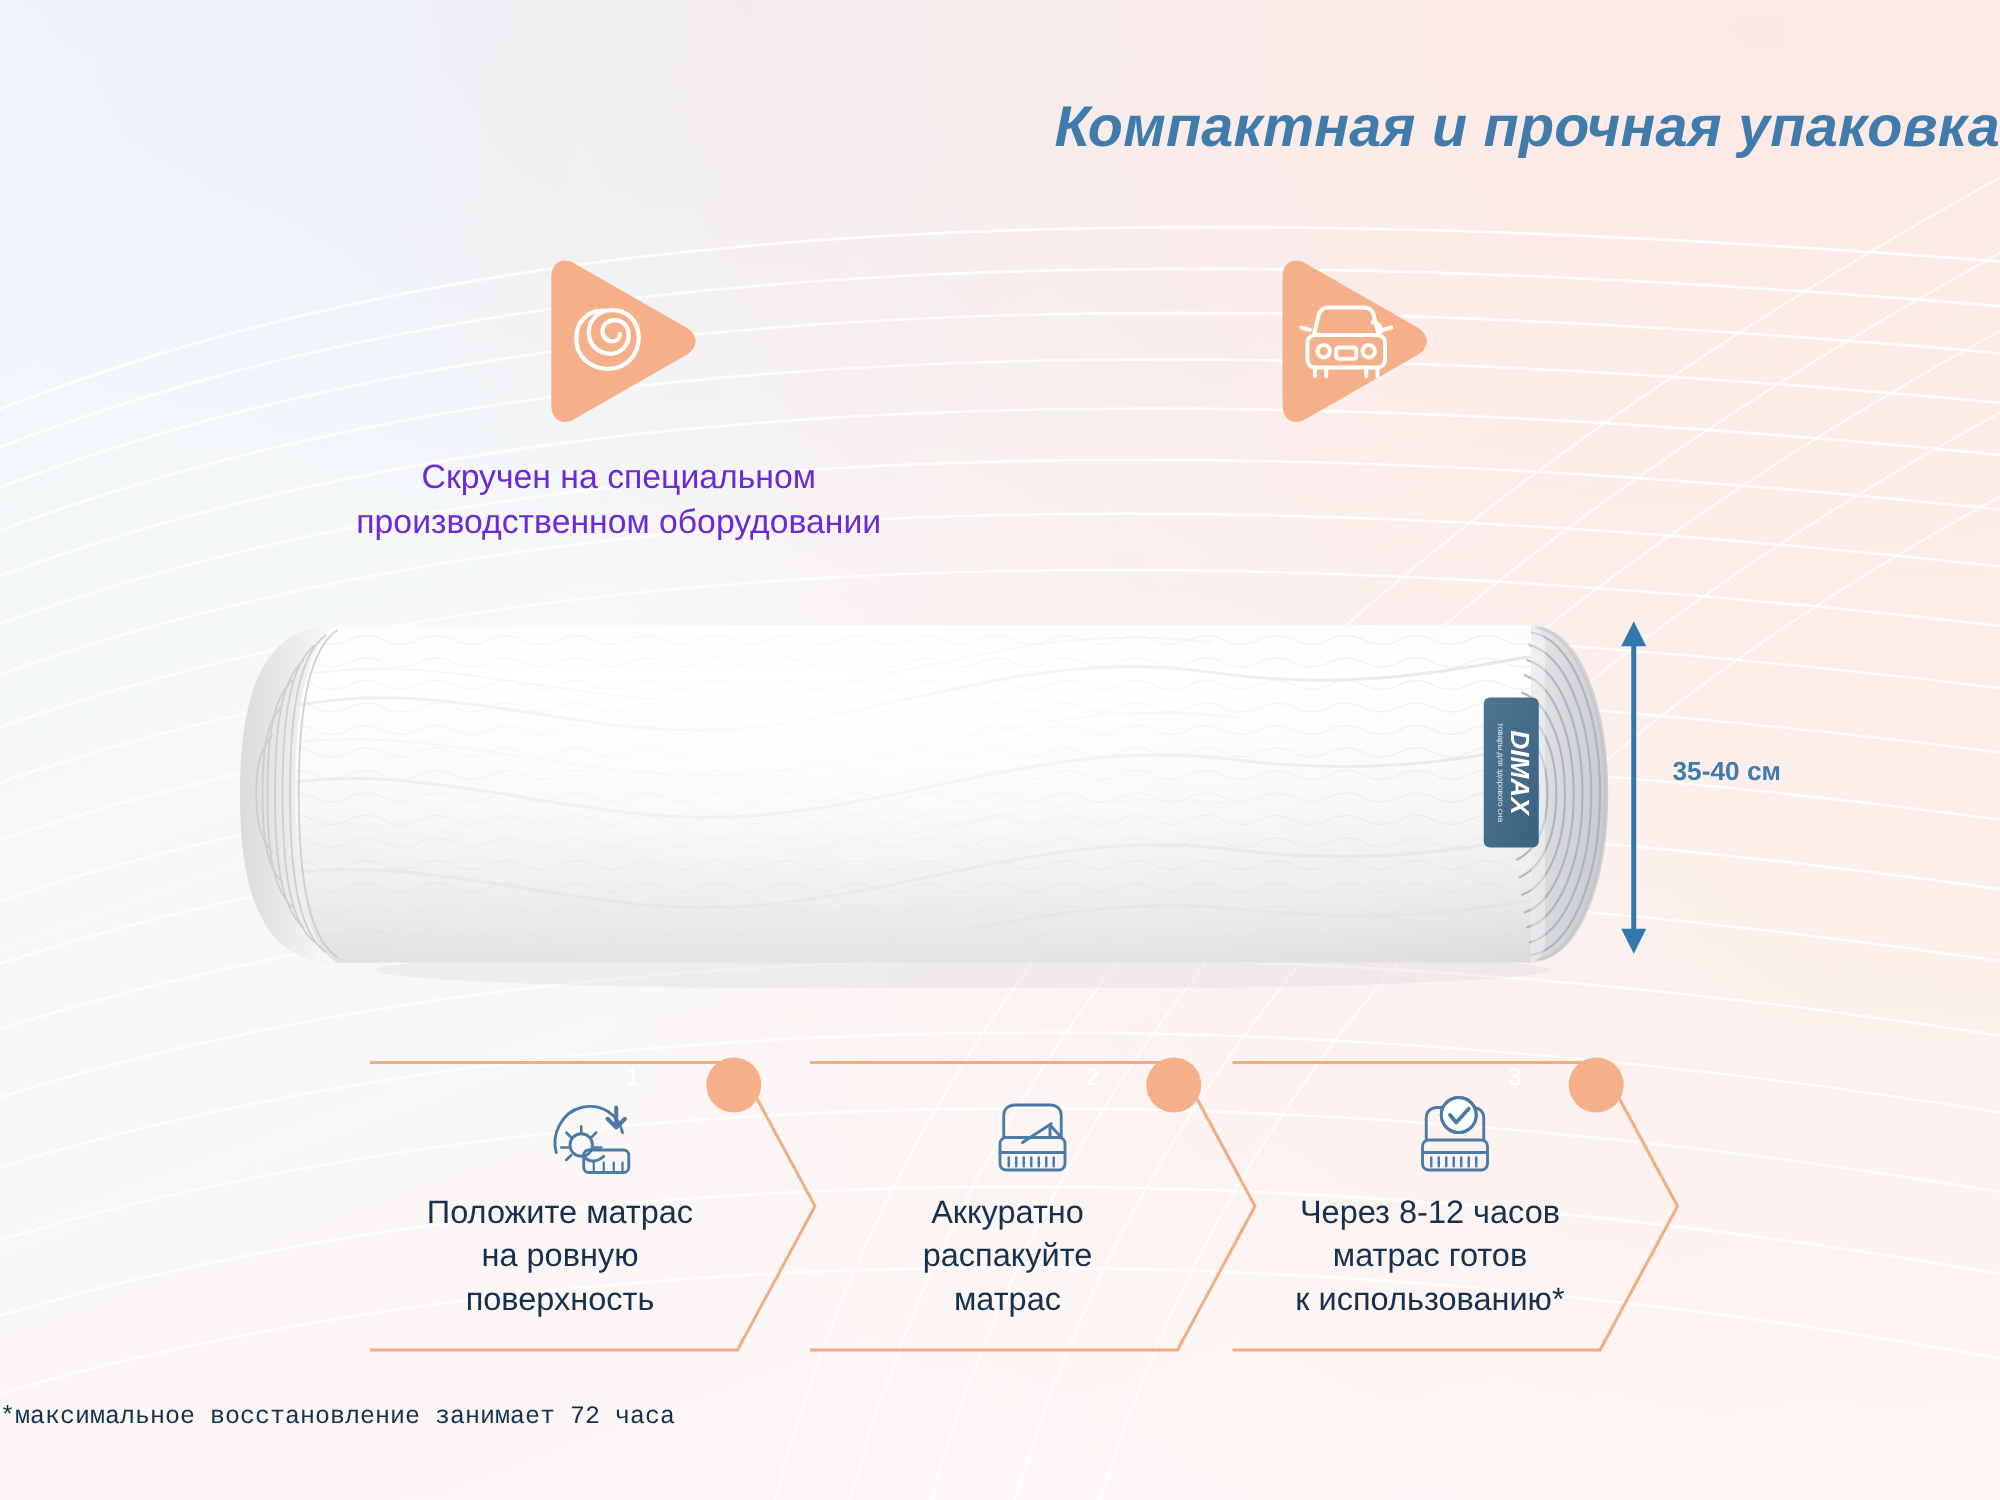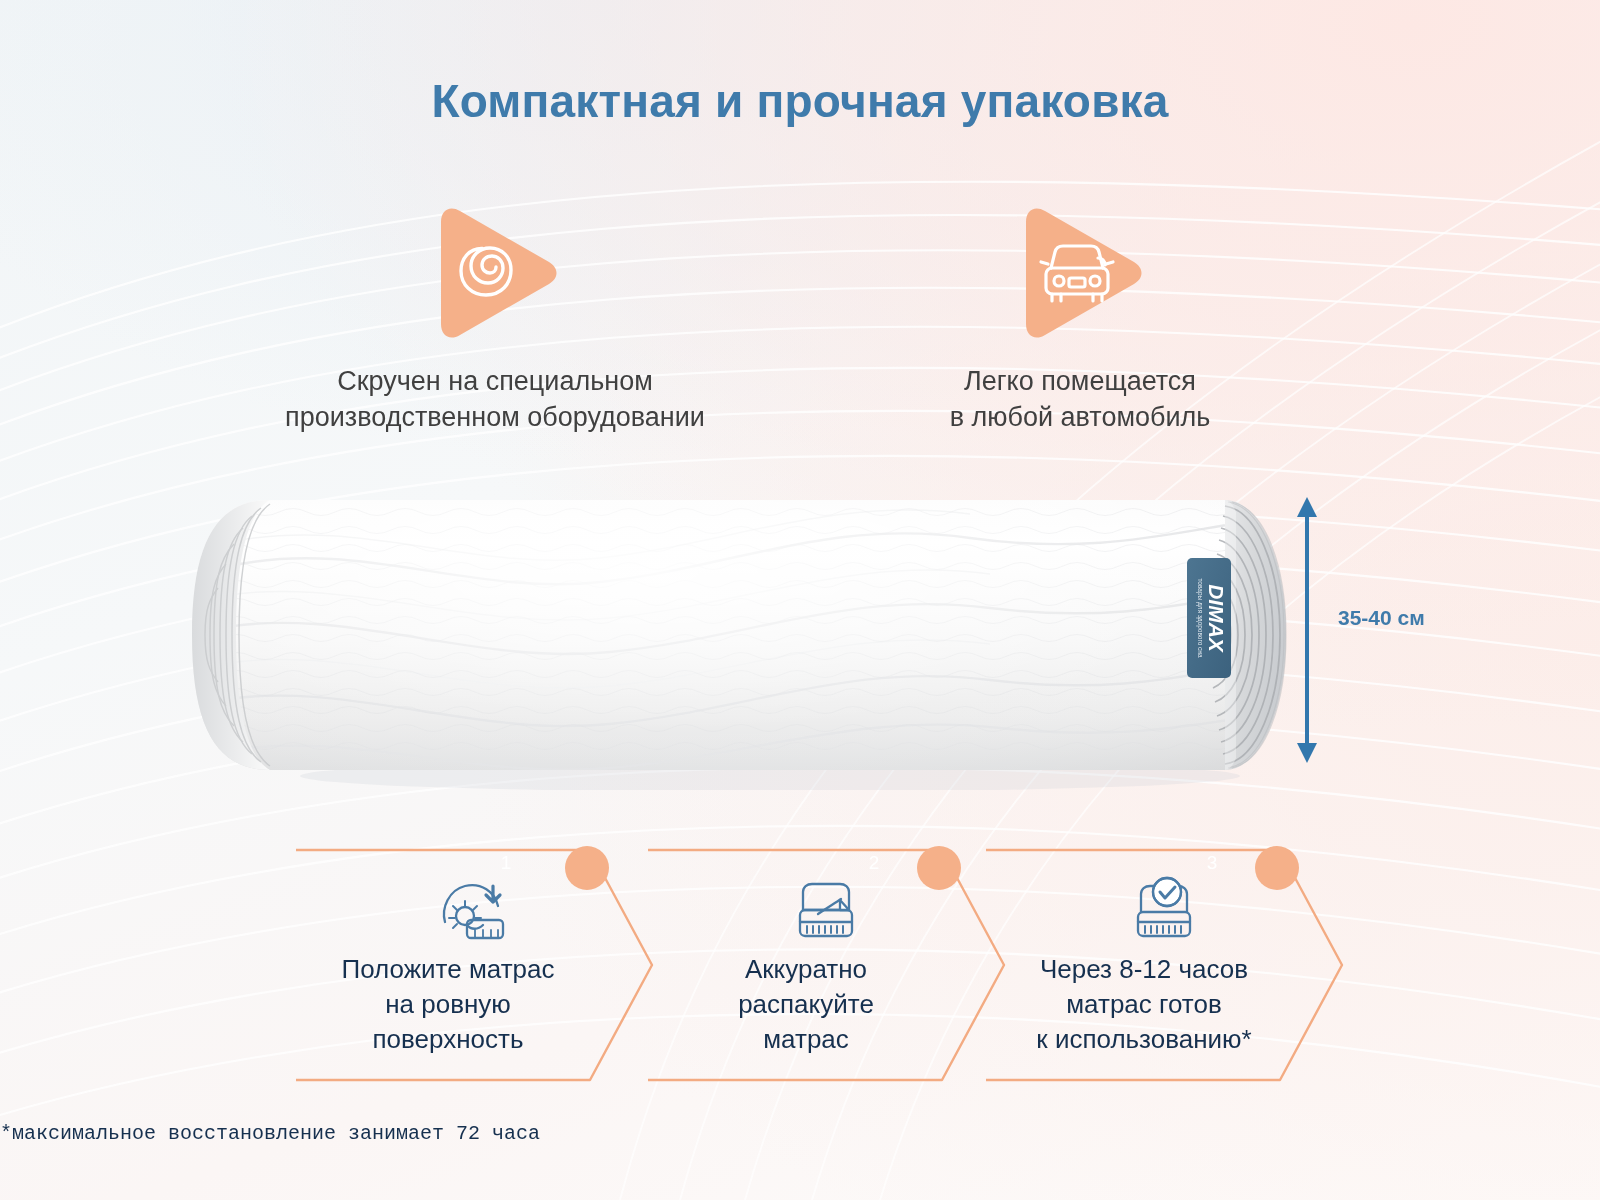--- a/index.html
+++ b/index.html
@@ -18,33 +18,34 @@
       radial-gradient(120% 95% at 88% 2%,  #fde8e4 0%, rgba(253,232,228,0.65) 28%, rgba(253,232,228,0.0) 62%),
       radial-gradient(85% 70% at 38% 0%,   #eaf0f5 0%, rgba(234,240,245,0.0) 55%),
       radial-gradient(130% 110% at 100% 55%, #fceeea 0%, rgba(252,238,234,0.0) 55%),
       linear-gradient(160deg, #f1f5f7 0%, #f6f8f9 38%, #fbf6f5 70%, #fdfbfa 100%);
   }
   #bg-waves{ position:absolute; inset:0; pointer-events:none; }
 
   
   #title{
     position:absolute; top:74px; left:0; width:100%;
-    text-align:center;
+    text-align:right;
     font-size:46px; font-weight:bold;
     color:#3f7bab;
     letter-spacing:.2px;
+    font-style:italic;
   }
 
   
   .feature{ position:absolute; text-align:center; }
   .feature .tri{ position:relative; width:150px; height:150px; margin:0 auto; }
   .feature .cap{
     margin-top:18px;
     font-size:27px; line-height:1.32;
-    color:#404040;
+    color:#6d28d9;
     white-space:pre-line;
   }
   #feature-0{ left:215px; top:196px; width:560px; }
   #feature-1{ left:900px; top:196px; width:360px; }
 
   
   #roll-wrap{ position:absolute; left:170px; top:480px; width:1140px; height:310px; }
 
   
   #dim-arrow{ position:absolute; left:1285px; top:495px; width:44px; height:270px; }
@@ -158,22 +159,20 @@
         <circle cx="54" cy="85" r="5"></circle>
         <circle cx="90" cy="85" r="5"></circle>
         <rect x="64" y="82" width="16" height="9" rx="2"></rect>
         <path d="M47,98 L47,105 M56,98 L56,105"></path>
         <path d="M88,98 L88,105 M97,98 L97,105"></path>
         <path d="M36,66 L43,68 M108,66 L101,68"></path>
         <path d="M93,62 C97,62 100,65 100,69"></path>
       </g>
     </svg>
   </div>
-  <div class="cap">Легко помещается
-в любой автомобиль</div>
 </div>
 
 <div id="roll-wrap">
   <svg viewBox="0 0 1140 310" width="1140" height="310">
     <defs>
       <linearGradient id="rollBody" x1="0" y1="0" x2="0" y2="1">
         <stop offset="0" stop-color="#fcfcfc"></stop>
         <stop offset="0.16" stop-color="#ffffff"></stop>
         <stop offset="0.52" stop-color="#f6f6f6"></stop>
         <stop offset="0.80" stop-color="#ececec"></stop>

